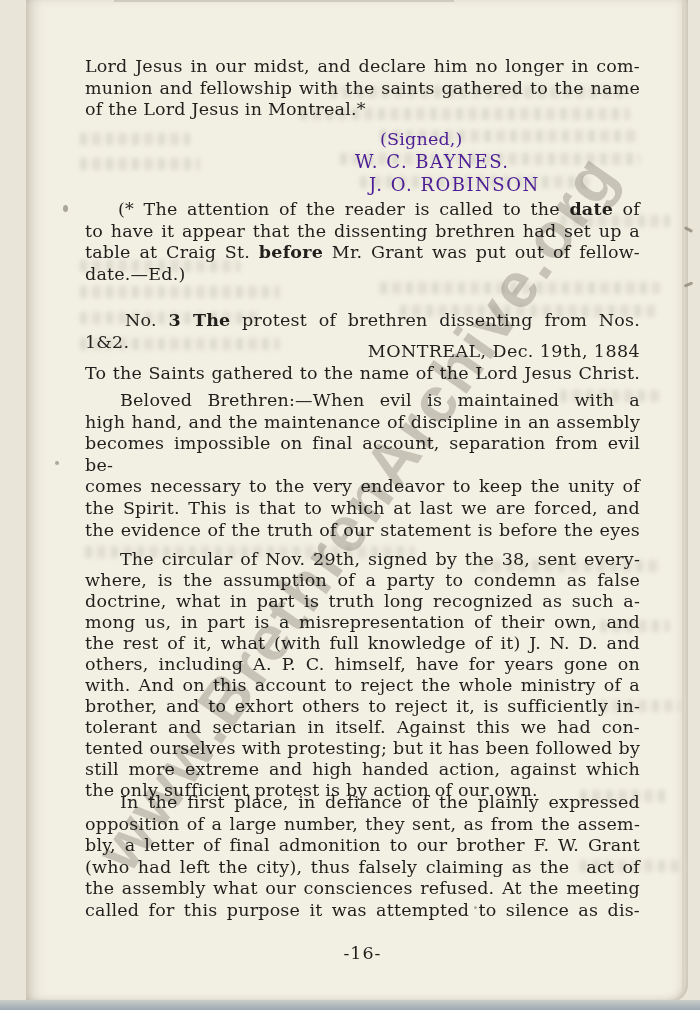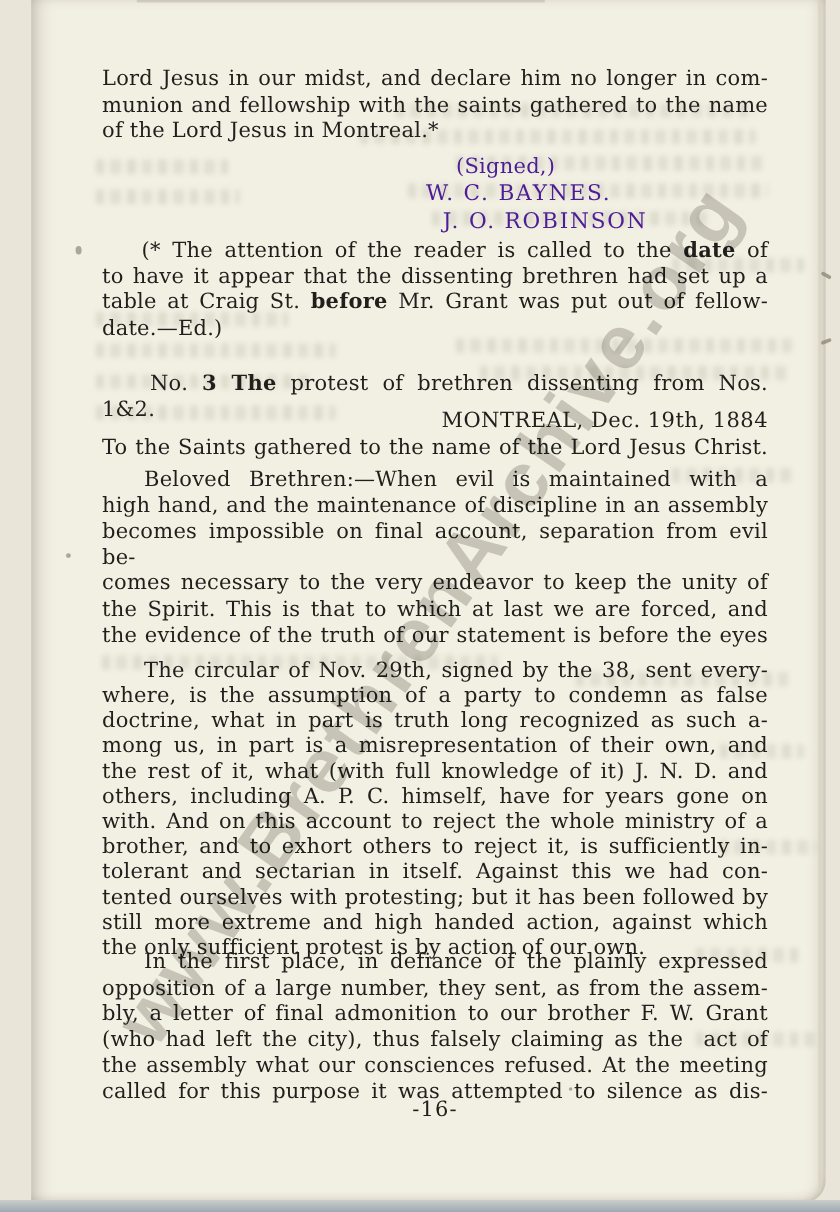--- a/index.html
+++ b/index.html
@@ -164,21 +164,21 @@
 
       <div class="block para" style="top:792px">
           <div class="tl" style="text-indent: 35px;"><span>In the first place, in defiance of the plainly expressed</span></div>
           <div class="tl"><span>opposition of a large number, they sent, as from the assem-</span></div>
           <div class="tl"><span>bly, a letter of final admonition to our brother F. W. Grant</span></div>
           <div class="tl"><span>(who had left the city), thus falsely claiming as the&nbsp; act of</span></div>
           <div class="tl"><span>the assembly what our consciences refused. At the meeting</span></div>
           <div class="tl"><span>called for this purpose it was attempted to silence as dis-</span></div>
         </div>
 
-      <div class="block page-num" style="top:915px">-16-</div>
+      <div class="block page-num" style="top:943px">-16-</div>
     </div>
 
     <div class="watermark">www.BrethrenArchive.org</div>
   </div>
 
   <div class="stitch" style="left:684px; top:228px; transform:rotate(28deg)"></div>
   <div class="stitch" style="left:684px; top:283px; transform:rotate(-22deg)"></div>
 
   <div class="bottom-strip"></div>
 </div>

